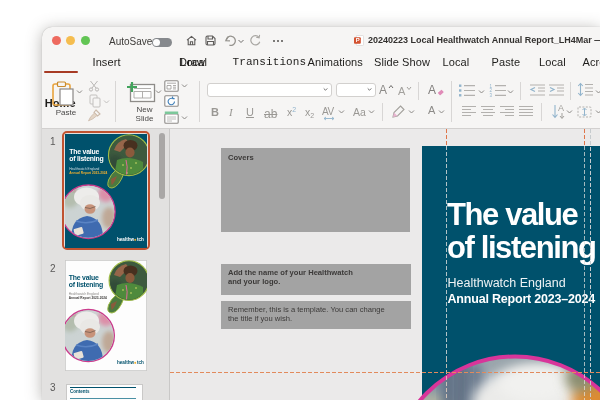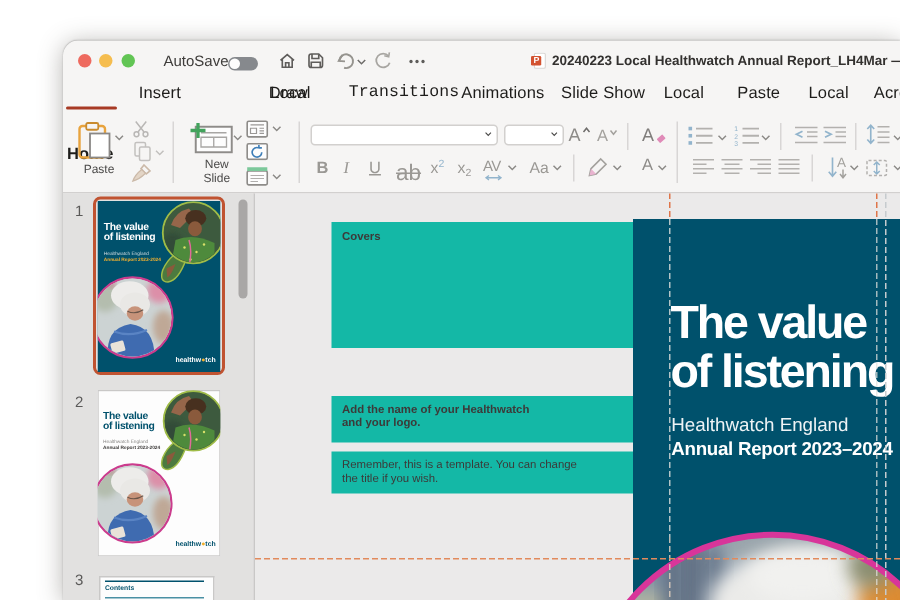--- a/index.html
+++ b/index.html
@@ -25,21 +25,21 @@
 .glabel{font-size:8px;color:#4a4948;text-align:center;}
 .combo{background:#fff;border:1px solid #d2d0ce;border-radius:3px;height:12px;top:83px;}
 .combochev{position:absolute;right:3px;top:3px;width:5px;height:5px;}
 .ric{color:#9a9894;font-size:10px;}
 
 #panel{left:42px;top:128.5px;width:126.5px;height:271.5px;background:#e2e1e0;}
 #paneldiv{left:168.5px;top:128.5px;width:1px;height:271.5px;background:#c9c8c7;}
 #canvas{left:169.5px;top:128.5px;width:430.5px;height:271.5px;background:#ebeaea;}
 .thnum{font-size:10px;color:#5a5958;}
 #selbox{left:62.2px;top:131.4px;width:83.6px;height:115px;border:2px solid #c05331;border-radius:5px;}
-.pinkbox{background:#14b8a6;padding-left:44px;}
+.pinkbox{background:#a3a3a3;}
 #pb1{left:221px;top:147.5px;width:189px;height:84.5px;}
 #pb2{left:221px;top:263.5px;width:189.5px;height:31px;}
 #pb3{left:221px;top:301px;width:189.5px;height:27.5px;}
 .pbt{font-size:7.6px;color:#3c3a39;line-height:9.4px;}
 #cover{left:422px;top:145.5px;width:178px;height:254.5px;background:#00516c;overflow:hidden;}
 .vguide{top:128.5px;height:271.5px;width:1px;background:repeating-linear-gradient(to bottom,#df7549 0 3.7px,rgba(0,0,0,0) 3.7px 6px);}
 .hguide{left:169.5px;top:372px;width:430.5px;height:1px;background:repeating-linear-gradient(to right,#e28a5c 0 3.7px,rgba(0,0,0,0) 3.7px 6px);}
 </style></head>
 <body>
 
@@ -175,21 +175,21 @@
 <div class="abs rdiv" style="left:418px;height:18px;top:82px;"></div>
 <div class="abs ric" style="left:428px;top:83px;font-size:12px;color:#807e7c;">A</div>
 <svg class="abs" style="left:436.5px;top:88px;" width="8" height="8" viewBox="0 0 8 8">
     <rect x="1" y="2.5" width="5" height="3.5" rx="0.5" fill="#e08bb8" transform="rotate(-40 4 4)"></rect>
   </svg>
 <div class="abs rdiv" style="left:451px;"></div>
 
 <div class="abs ric" style="left:211px;top:105.5px;font-weight:bold;font-size:11px;">B</div>
 <div class="abs ric" style="left:229px;top:105.5px;font-style:italic;font-size:11px;font-family:'Liberation Serif',serif;">I</div>
 <div class="abs ric" style="left:246px;top:105.5px;text-decoration:underline;font-size:11px;">U</div>
-<div class="abs ric" style="left:264px;top:106.5px;text-decoration:line-through;font-size:15px;">ab</div>
+<div class="abs ric" style="left:264px;top:106.5px;text-decoration:line-through;font-size:12px;">ab</div>
 <div class="abs ric" style="left:287px;top:105.5px;font-size:10.5px;">x<span style="font-size:7px;vertical-align:4px;color:#92b4cc;">2</span></div>
 <div class="abs ric" style="left:305px;top:105.5px;font-size:10.5px;">x<span style="font-size:7px;vertical-align:-2px;color:#9a9896;">2</span></div>
 <div class="abs ric" style="left:322px;top:105.5px;font-size:10px;letter-spacing:-0.5px;">AV</div>
 <svg class="abs" style="left:323px;top:116px;" width="12" height="5" viewBox="0 0 12 5" fill="none" stroke="#92b4cc" stroke-width="0.9">
     <path d="M3 1 L1 2.5 L3 4 M9 1 L11 2.5 L9 4 M1 2.5 H11"></path>
   </svg>
 <svg class="abs" style="left:338px;top:109px;" width="7" height="6" viewBox="0 0 7 6" fill="none" stroke="#8d8b88" stroke-width="1">
     <path d="M1 1.5 L3.5 4 L6 1.5"></path>
   </svg>
 <div class="abs ric" style="left:353px;top:105.5px;font-size:10.5px;">Aa</div>

